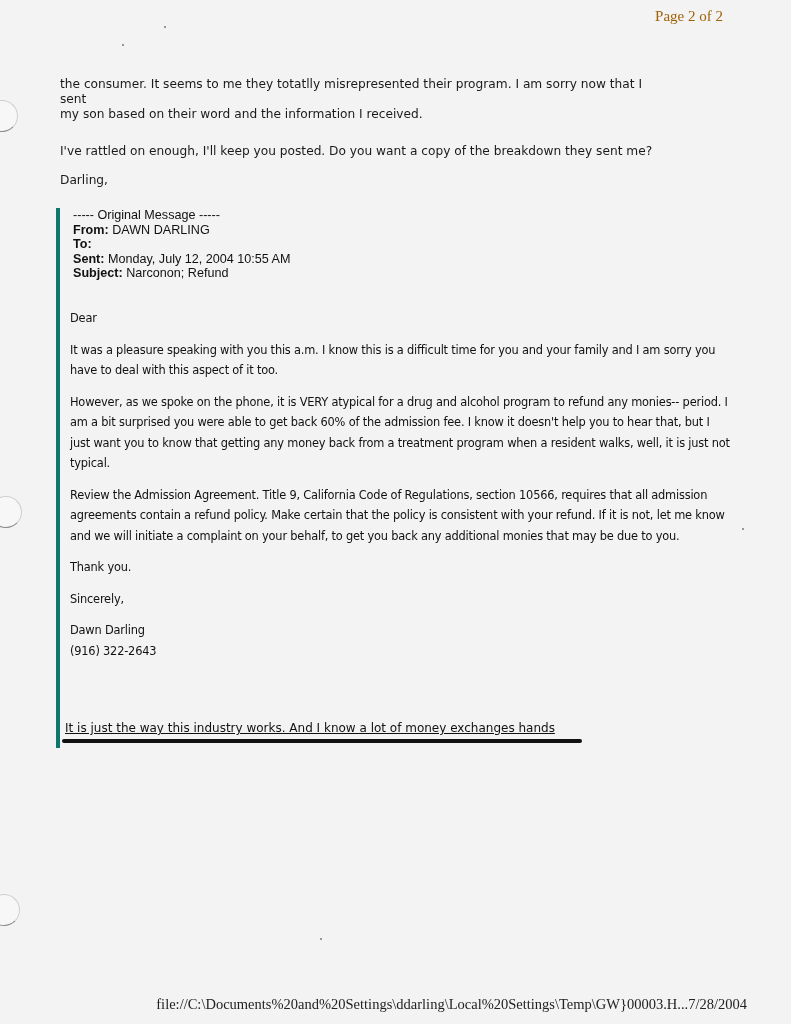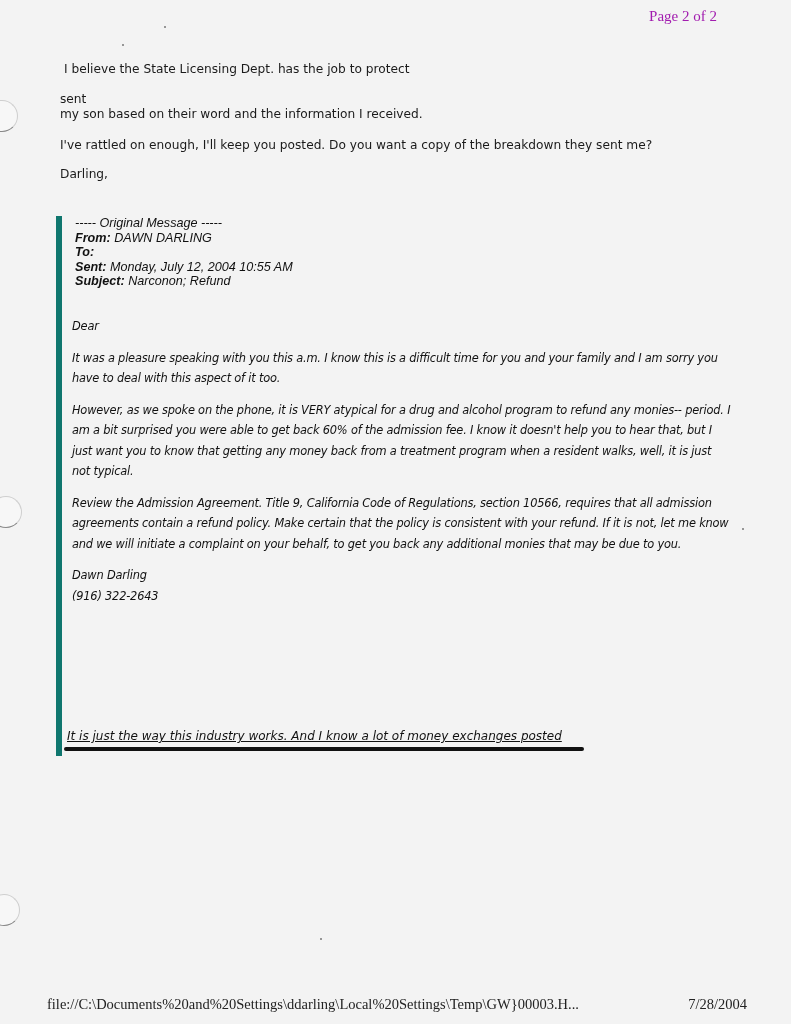--- a/index.html
+++ b/index.html
@@ -3,38 +3,37 @@
 <meta charset="utf-8">
 <style>
   html, body { margin: 0; padding: 0; }
   body {
     width: 791px; height: 1024px; position: relative; overflow: hidden;
     background: #f3f3f3;
     color: #111;
     font-family: "DejaVu Sans", sans-serif;
   }
   .page-num {
-    position: absolute; right: 74px; top: 8px;
-    font-family: "Liberation Serif", serif; font-size: 15px; color: #a21caf;
+    position: absolute; right: 68px; top: 8px;
+    font-family: "Liberation Serif", serif; font-size: 15px; color: #a16207;
   }
   .hole {
     position: absolute; width: 30px; height: 30px; border-radius: 50%;
     border: 1px solid #cfcfcf; border-left-color: #999; border-bottom-color: #888;
     background: #f7f7f7;
   }
   .reply {
     position: absolute; left: 60px; top: 62px; width: 680px;
     font-family: "DejaVu Sans", sans-serif; font-size: 12.2px; line-height: 15px; color: #1a1a1a;
   }
   .reply p { margin: 0 0 14px 0; }
   .reply .l1 { padding-left: 4px; }
   .quote {
-    position: absolute; left: 56px; top: 216px; width: 680px; height: 540px;
-    border-left: 6px solid #0f766e;
-    font-style: italic;
+    position: absolute; left: 56px; top: 208px; width: 680px; height: 540px;
+    border-left: 4px solid #0f766e;
   }
   .hdr {
     position: absolute; left: 13px; top: 0; font-family: "Liberation Sans", sans-serif;
     font-size: 12.6px; line-height: 14.6px; color: #111;
   }
   .hdr b { font-weight: bold; margin-top: 34px; }
   .body {
     position: absolute; left: 10px; top: 96px; width: 660px;
     font-family: "DejaVu Sans", sans-serif; font-size: 11.4px; line-height: 20.5px; color: #111;
     letter-spacing: -0.2px;
@@ -45,69 +44,71 @@
     position: absolute; left: 5px; top: 513px; font-family: "DejaVu Sans", sans-serif;
     font-size: 12px; color: #111; text-decoration: underline; white-space: nowrap;
   }
   .underline-bar {
     position: absolute; left: 2px; top: 531px; width: 520px; height: 4px;
     background: #111; border-radius: 2px;
   }
   .footer {
     position: absolute; left: 47px; top: 996px; width: 700px;
     font-family: "Liberation Serif", serif; font-size: 14.5px; color: #222;
-    display: flex; justify-content: space-between;
+    display: flex; justify-content: flex-end;
   }
   .speck { position: absolute; width: 2px; height: 2px; background: #777; border-radius: 1px; }
 </style>
 </head>
 <body>
 
 <div class="page-num">Page 2 of 2</div>
 
 <div class="hole" style="left:-14px; top:100px;"></div>
 <div class="hole" style="left:-10px; top:496px;"></div>
 <div class="hole" style="left:-12px; top:894px;"></div>
 
 <div class="speck" style="left:164px; top:26px;"></div>
 <div class="speck" style="left:122px; top:44px;"></div>
 <div class="speck" style="left:742px; top:528px;"></div>
 <div class="speck" style="left:320px; top:938px;"></div>
 
 <div class="reply">
   <p style="margin:0;">
-    <span class="l1">I believe the State Licensing Dept. has the job to protect</span><br>
     <br>
+    <span>the consumer.  It seems to me they totatlly misrepresented their program.  I am sorry now that I</span><br>
     <span>sent</span><br>
     <span>my son based on their word and the information I received.</span>
   </p>
-  <p style="margin-top:16px;">I've rattled on enough,  I'll keep you posted.  Do you want a copy of the breakdown they sent me?</p>
+  <p style="margin-top:22px;">I've rattled on enough,  I'll keep you posted.  Do you want a copy of the breakdown they sent me?</p>
   <p>Darling,</p>
 </div>
 
 <div class="quote">
   <div class="hdr">
     <div>----- Original Message -----</div>
     <div><b>From:</b> <span>DAWN DARLING</span></div>
     <div><b>To:</b> <span></span></div>
     <div><b>Sent:</b> <span>Monday, July 12, 2004 10:55 AM</span></div>
     <div><b>Subject:</b> <span>Narconon; Refund</span></div>
   </div>
 
   <div class="body">
     <p>Dear</p>
     <p>It was a pleasure speaking with you this a.m.  I know this is a difficult time for you and your family and I am sorry you have to deal with this aspect of it too.</p>
     <p>However, as we spoke on the phone, it is VERY atypical for a drug and alcohol program to refund any monies-- period.  I am a bit surprised you were able to get back 60% of the admission fee.  I know it doesn't help you to hear that, but I just want you to know that getting any money back from a treatment program when a resident walks, well, it is just not typical.</p>
     <p>Review the Admission Agreement.  Title 9, California Code of Regulations, section 10566, requires that all admission agreements contain a refund policy.  Make certain that the policy is consistent with your refund.  If it is not, let me know and we will initiate a complaint on your behalf, to get you back any additional monies that may be due to you.</p>
+    <p>Thank you.</p>
+    <p>Sincerely,</p>
     <div class="sig">
       <div>Dawn Darling</div>
       <div>(916) 322-2643</div>
     </div>
   </div>
 
-  <div class="footnote">It is just the way this industry works.  And I know a lot of money exchanges posted</div>
+  <div class="footnote">It is just the way this industry works.  And I know a lot of money exchanges hands</div>
   <div class="underline-bar"></div>
 </div>
 
 <div class="footer">
   <span>file://C:\Documents%20and%20Settings\ddarling\Local%20Settings\Temp\GW}00003.H...</span>
   <span>7/28/2004</span>
 </div>
 
 </body></html>

